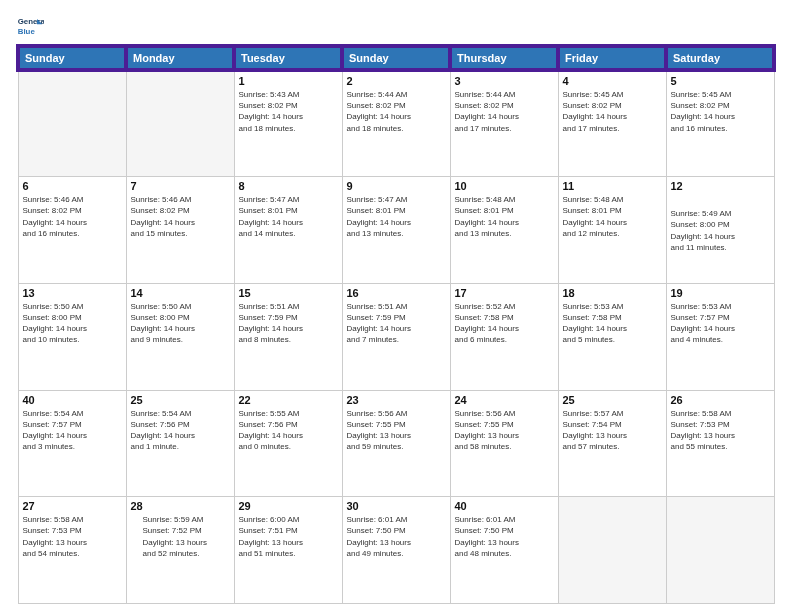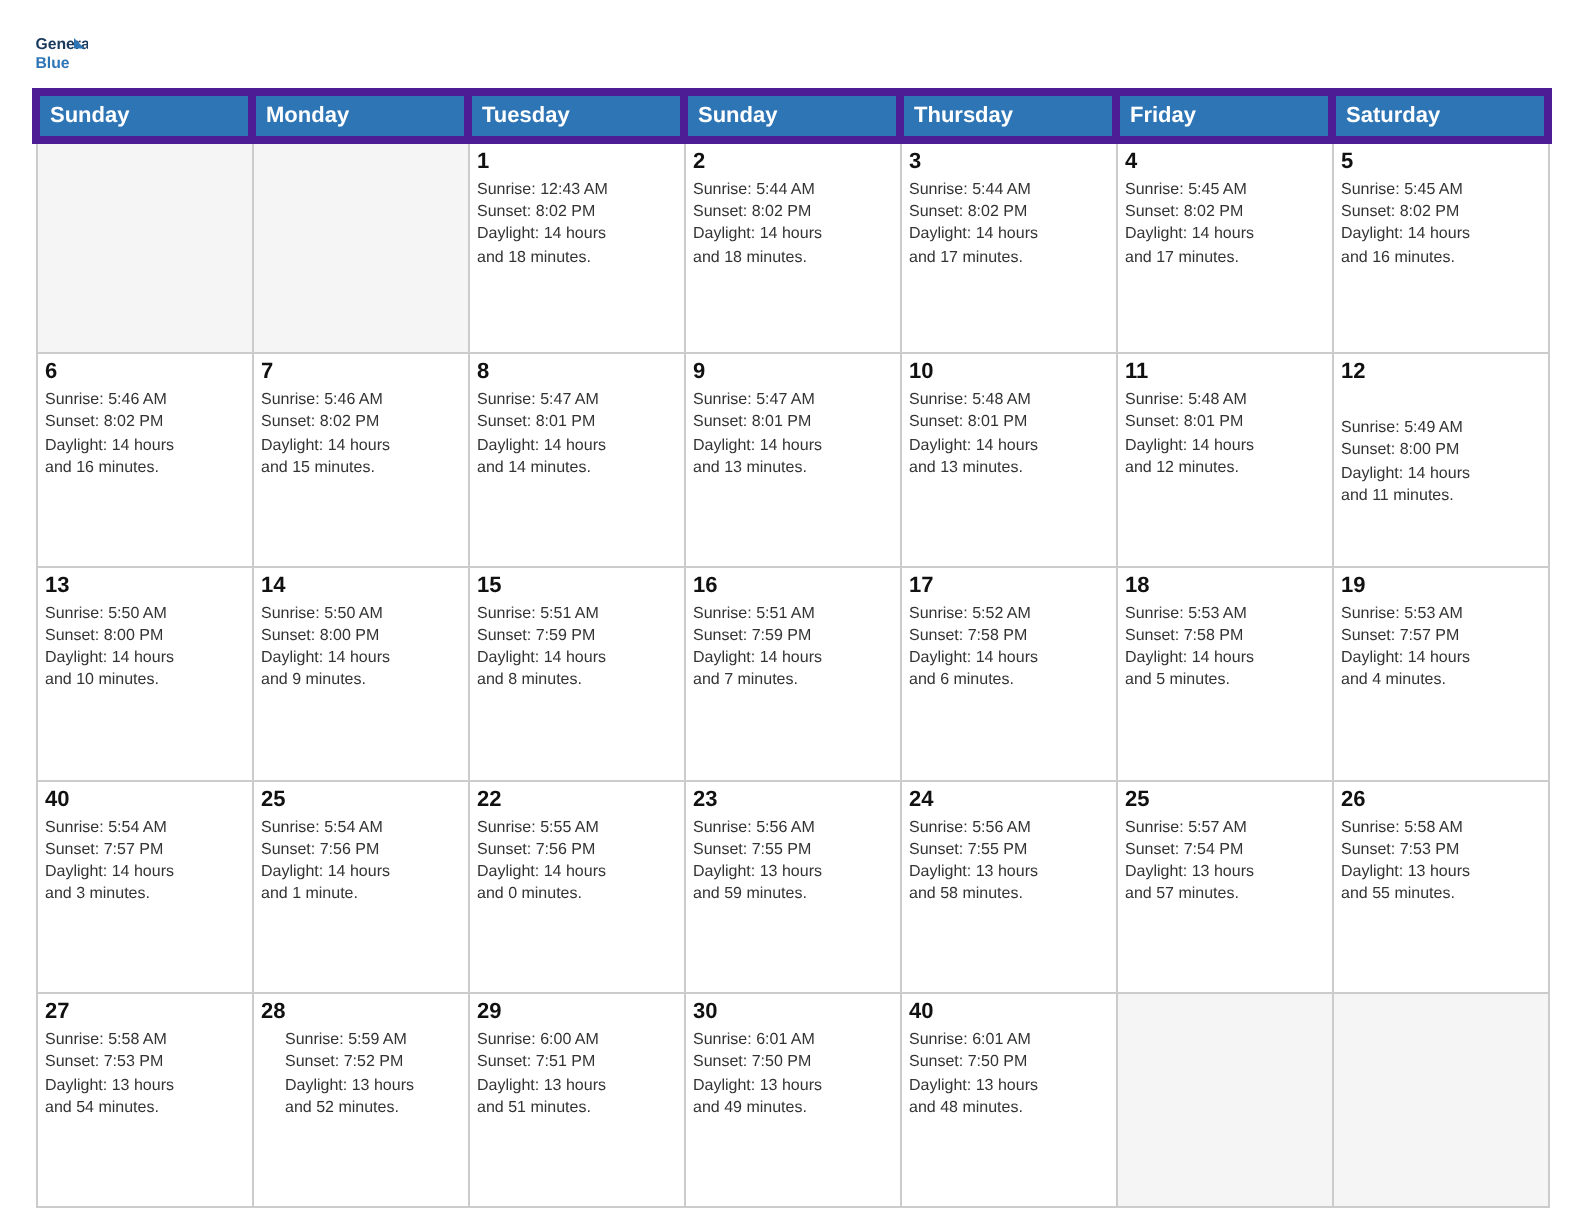--- a/index.html
+++ b/index.html
@@ -117,21 +117,21 @@
           <th>Friday</th>
           <th>Saturday</th>
         </tr>
     </thead>
     <tbody id="calendar-body">
     <tr>
           <td class="empty"></td>
           <td class="empty"></td>
           <td>
             <span class="day-number">1</span>
-            <div class="day-info" style="white-space: pre-line;">Sunrise: 12:43 AM
+            <div class="day-info" style="white-space: pre-line;">Sunrise: 5:43 AM
 Sunset: 8:02 PM
 Daylight: 14 hours
 and 18 minutes.</div>
           </td>
           <td>
             <span class="day-number">2</span>
             <div class="day-info" style="white-space: pre-line;">Sunrise: 5:44 AM
 Sunset: 8:02 PM
 Daylight: 14 hours
 and 18 minutes.</div>

